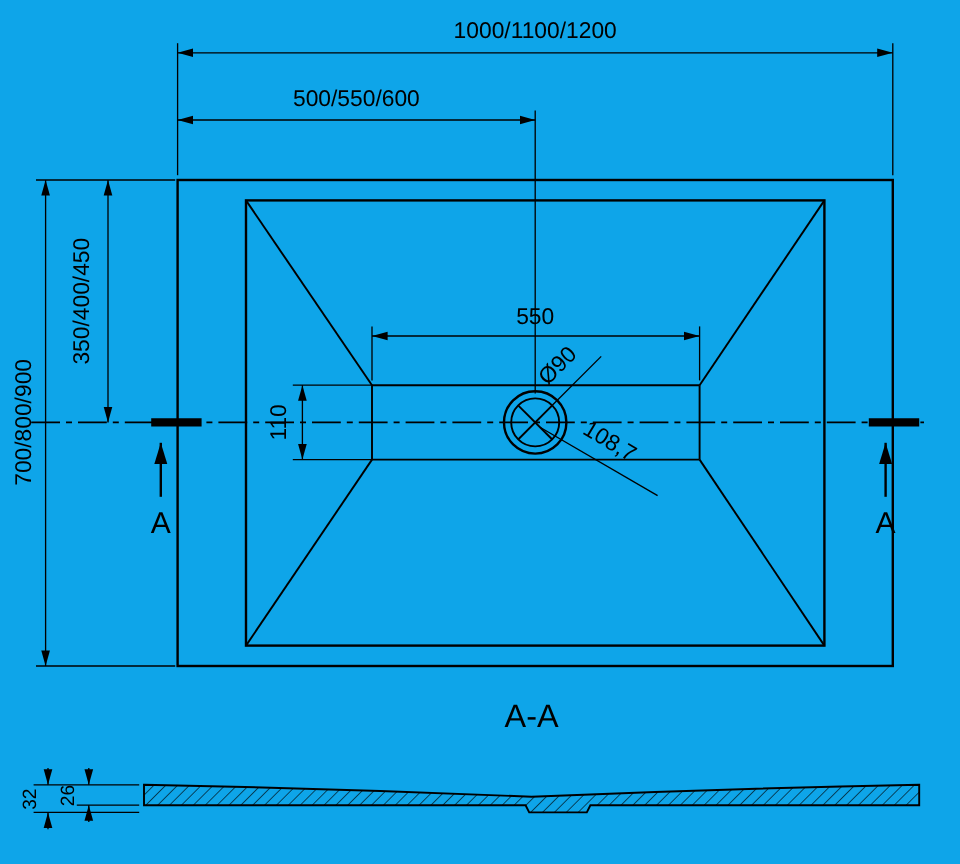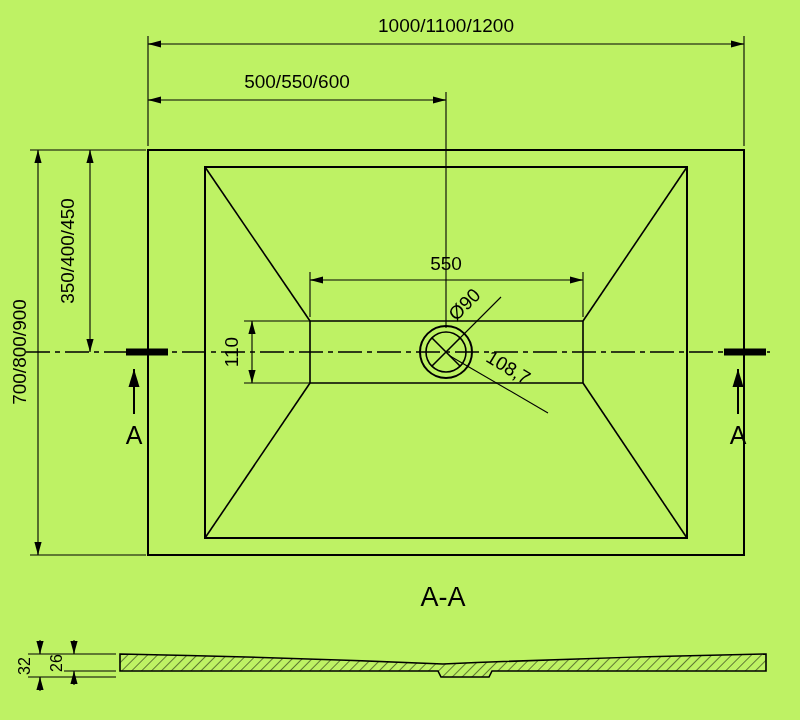--- a/index.html
+++ b/index.html
@@ -1,16 +1,16 @@
 <!DOCTYPE html>
 <html><head>
 <meta charset="utf-8">
 <style>
   html,body{margin:0;padding:0;background:#ffffff;}
-  .canvas{position:relative;width:800px;height:720px;background:#bef264;overflow:hidden;}
+  .canvas{position:relative;width:800px;height:720px;background:#0ea5e9;overflow:hidden;}
   svg text{font-family:"Liberation Sans","DejaVu Sans",sans-serif;fill:#000;}
   .t19{font-size:19px;}
   .t24{font-size:25px;}
   .t26{font-size:27px;}
   .t16{font-size:16px;}
   .obj{stroke:#000;stroke-width:2;fill:none;}
   .obj15{stroke:#000;stroke-width:1.6;fill:none;}
   .dim{stroke:#000;stroke-width:1.1;fill:none;}
   .cl{stroke:#000;stroke-width:1.3;fill:none;stroke-dasharray:24 5 5 5;}
   .thick{stroke:#000;stroke-width:7;}

